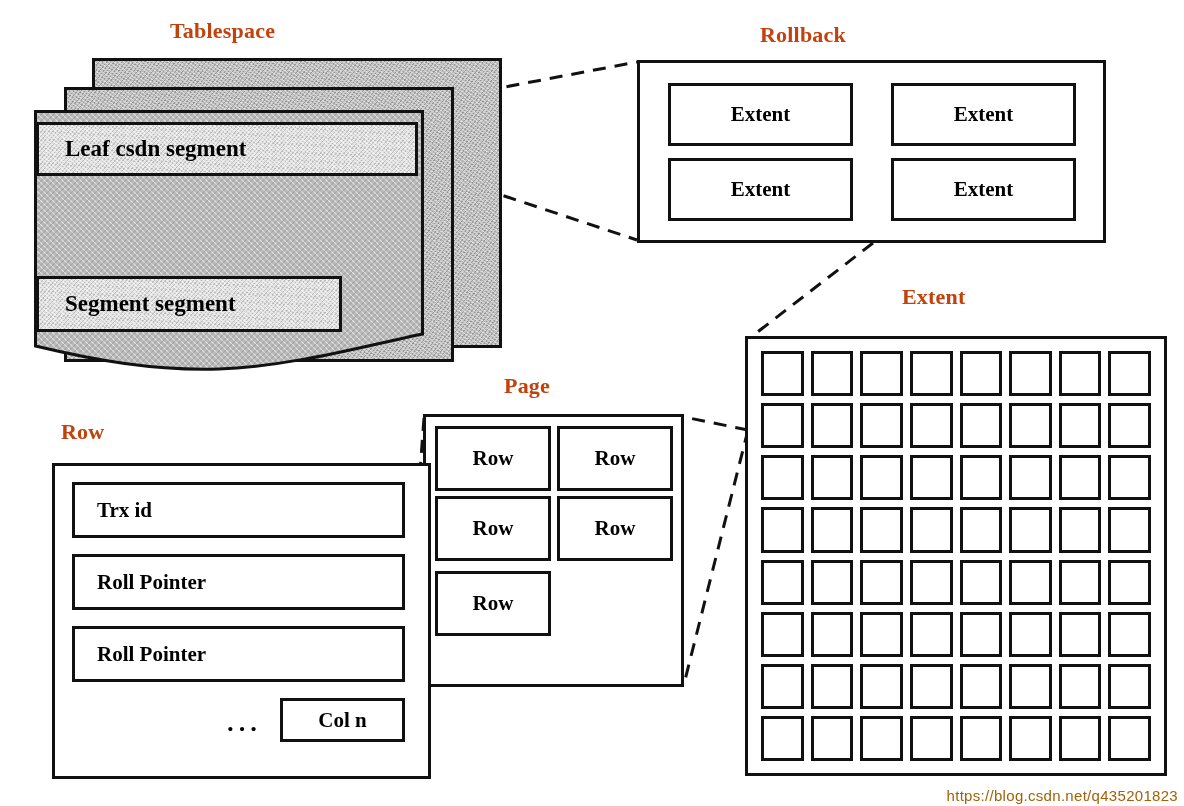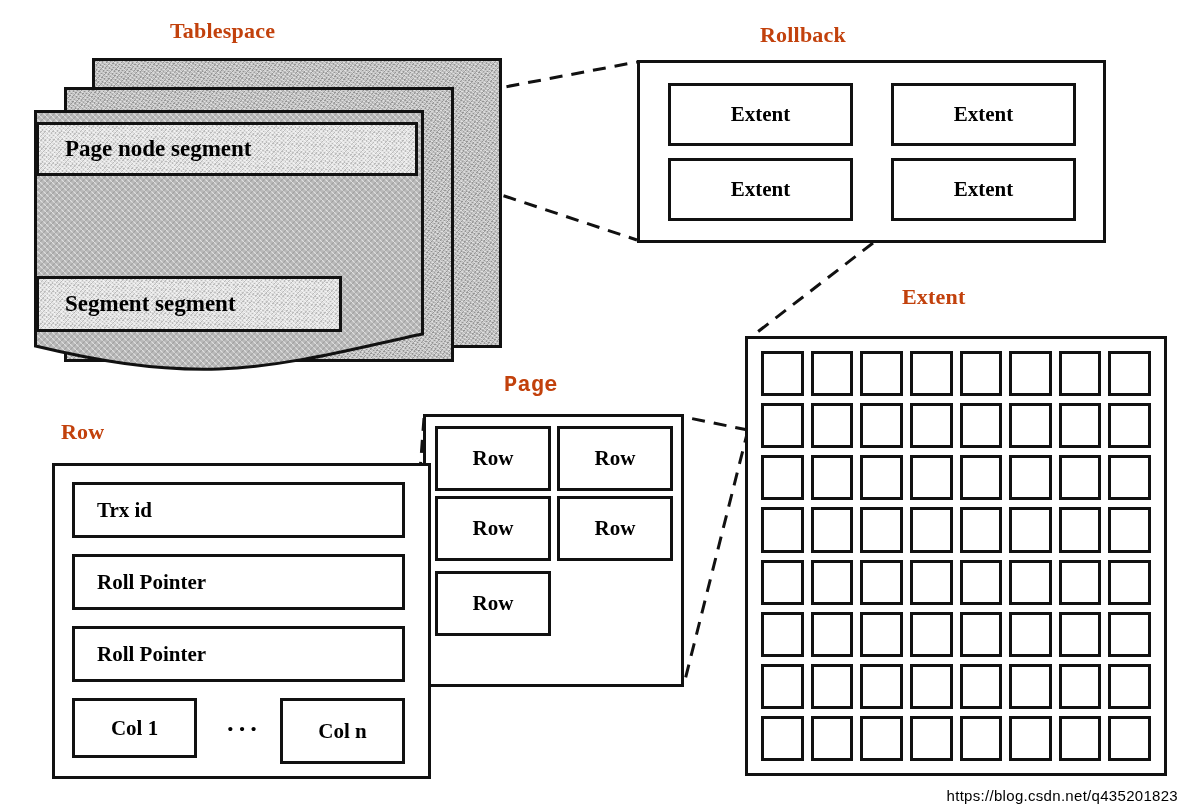--- a/index.html
+++ b/index.html
@@ -105,21 +105,21 @@
     pointer-events: none;
   }
 
   
   #watermark {
     position: absolute;
     right: 6px;
     bottom: 2px;
     font-family: "Liberation Sans", "DejaVu Sans", sans-serif;
     font-size: 15px;
-    color: #000000;
+    color: #a16207;
     letter-spacing: 0.3px;
     white-space: nowrap;
   }
 
   .ellipsis {
     position: absolute;
     font-weight: bold;
     font-size: 26px;
     letter-spacing: 3px;
     line-height: 1;
@@ -156,21 +156,21 @@
           <rect width="6" height="6" fill="#b9b9b9"></rect>
           <path d="M0 0 L6 6 M-1 5 L1 7 M5 -1 L7 1" stroke="#ffffff" stroke-width="1.1" opacity="0.55"></path>
           <path d="M6 0 L0 6" stroke="#8f8f8f" stroke-width="1.1" opacity="0.6"></path>
         </pattern>
       </defs>
       <path d="M1.5 1.5 H388.5 V224 C330 236 260 256 185 259 C120 261 60 250 1.5 236 Z" fill="url(#noiseFill)" stroke="#111" stroke-width="3"></path>
     </svg>
   </div>
 
   <div class="seg-band" style="left:36px; top:122px; width:382px; height:54px;">
-    <span>Page node segment</span>
+    <span>Leaf csdn segment</span>
   </div>
   <div class="seg-band" style="left:36px; top:276px; width:306px; height:56px;">
     <span>Segment segment</span>
   </div>
 
   <div class="caption" style="left:760px; top:22px;">Rollback</div>
 
   <div class="box" style="left:637px; top:60px; width:469px; height:183px;">
     <div class="inner-box" style="left:28px; top:20px; width:185px; height:63px;">
       <span class="center-label">Extent</span>
@@ -250,21 +250,21 @@
         <div class="extent-cell"></div>
         <div class="extent-cell"></div>
         <div class="extent-cell"></div>
         <div class="extent-cell"></div>
         <div class="extent-cell"></div>
         <div class="extent-cell"></div>
         <div class="extent-cell"></div>
       </div>
   </div>
 
-  <div class="caption" style="left:504px; top:373px;font-family:Liberation Mono, monospace;">Page</div>
+  <div class="caption" style="left:504px; top:373px;">Page</div>
 
   <div class="box" style="left:423px; top:414px; width:261px; height:273px;">
     <div class="inner-box" style="left:9px; top:9px; width:116px; height:65px;">
       <span class="center-label">Row</span>
     </div>
     <div class="inner-box" style="left:131px; top:9px; width:116px; height:65px;">
       <span class="center-label">Row</span>
     </div>
     <div class="inner-box" style="left:9px; top:79px; width:116px; height:65px;">
       <span class="center-label">Row</span>
@@ -282,24 +282,21 @@
   <div class="box" style="left:20px; top:463px; width:379px; height:316px;margin-left:32px;">
     <div class="inner-box" style="left:17px; top:16px; width:333px; height:56px;">
       <span class="left-label">Trx id</span>
     </div>
     <div class="inner-box" style="left:17px; top:88px; width:333px; height:56px;">
       <span class="left-label">Roll Pointer</span>
     </div>
     <div class="inner-box" style="left:17px; top:160px; width:333px; height:56px;">
       <span class="left-label">Roll Pointer</span>
     </div>
-    <div class="inner-box" style="left:17px; top:232px; width:125px; height:60px;">
-      <span class="center-label">Col 1</span>
-    </div>
     <div class="ellipsis" style="left:171px; top:250px;">···</div>
-    <div class="inner-box" style="left:225px; top:232px; width:125px; height:66px;">
+    <div class="inner-box" style="left:225px; top:232px; width:125px; height:44px;">
       <span class="center-label">Col n</span>
     </div>
   </div>
 
   <div id="watermark">https://blog.csdn.net/q435201823</div>
 
 </div>
 
 </body></html>

